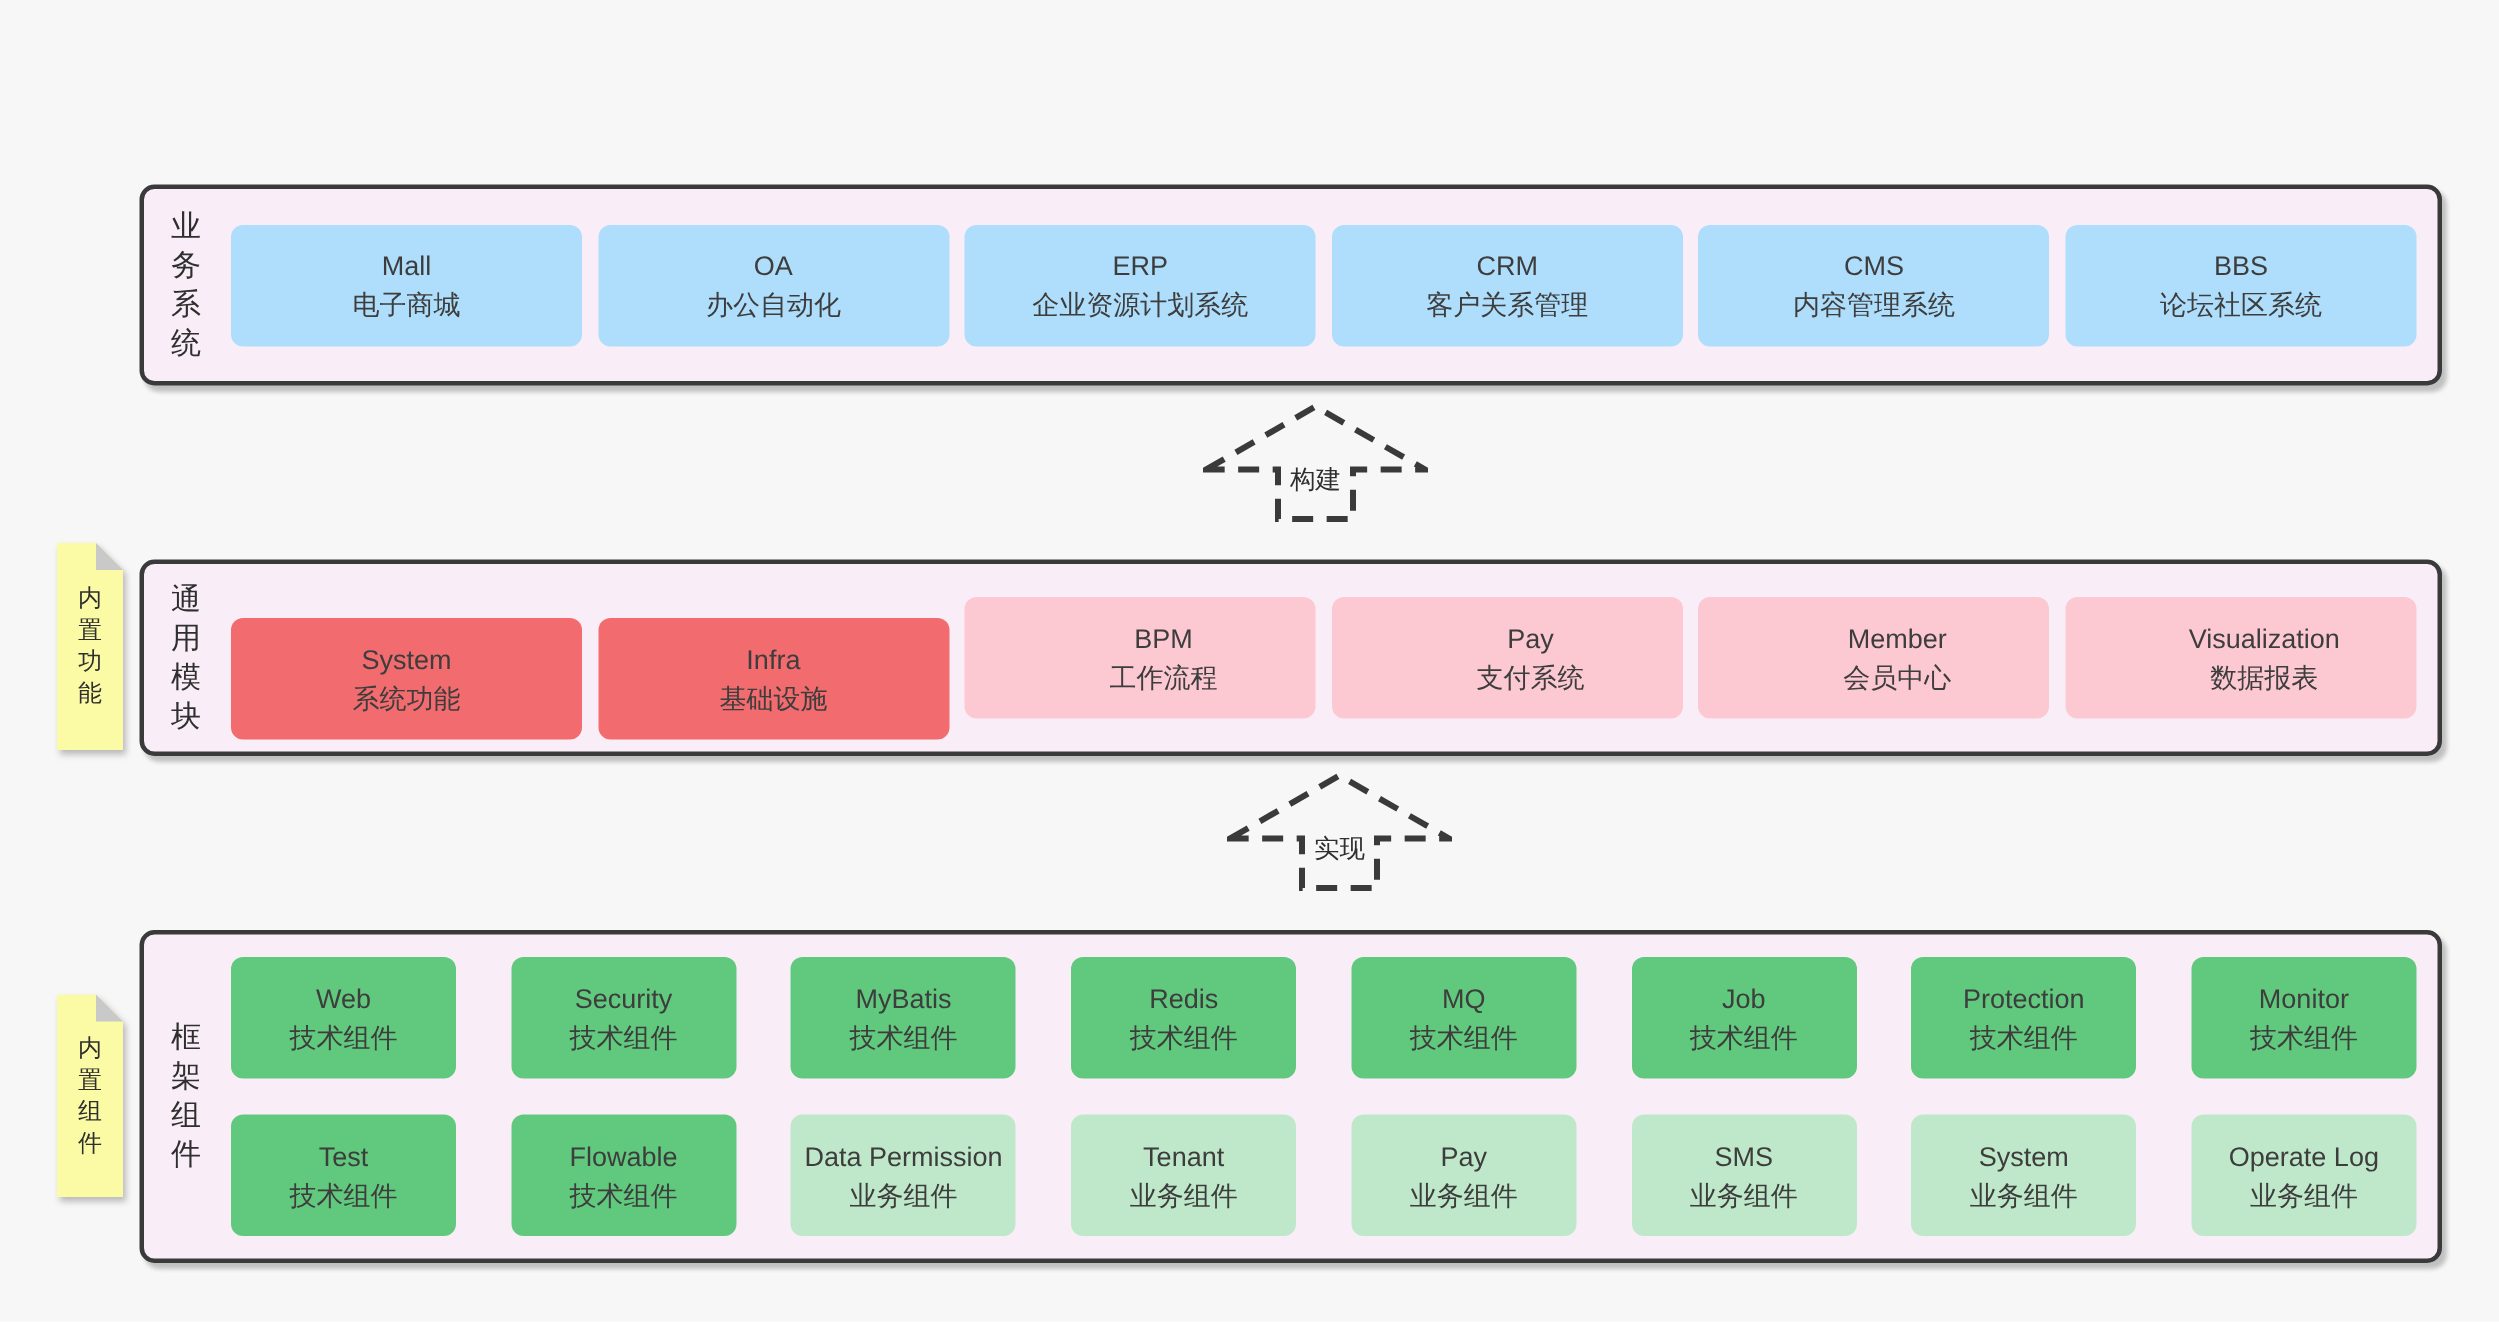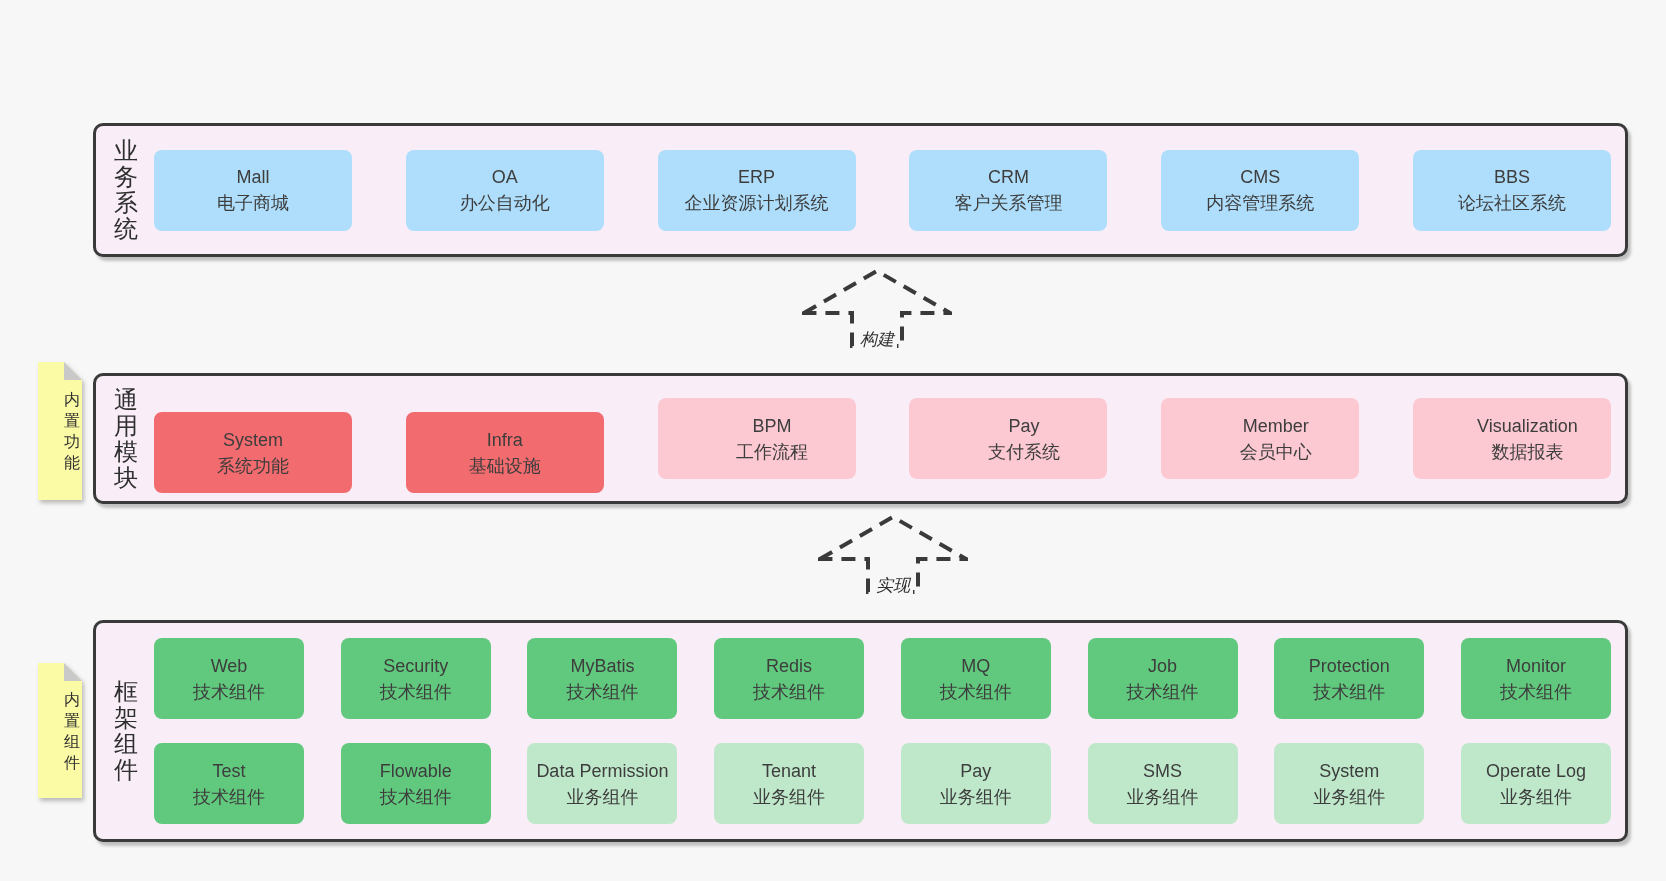--- a/index.html
+++ b/index.html
@@ -14,49 +14,49 @@
     font-family:"Liberation Sans","DejaVu Sans",sans-serif;
   }
   .container{
     position:absolute; left:93px; width:1535px; box-sizing:border-box;
     background:var(--panel-bg); border:3px solid var(--panel-border); border-radius:10px;
     box-shadow:3px 4px 3px rgba(0,0,0,.22);
     display:flex;
   }
   .label-zone{flex:none; width:58px; display:flex; align-items:center; justify-content:center;}
   .vlabel{
-    width:22px; font-size:24px; line-height:26px; 
+    width:22px; font-size:20px; line-height:26px; 
     word-break:break-all; color:#2f2f2f;
   }
   .row-area{flex:1; display:flex; align-items:center; justify-content:space-between; padding-right:14px;}
   .rows{flex:1; display:flex; flex-direction:column; justify-content:center; gap:24px; padding-right:14px;}
   .row{display:flex; justify-content:space-between;}
   .box{
-    width:198px; height:81px; border-radius:8px; box-sizing:border-box; padding:2px 6px;
+    width:234px; height:81px; border-radius:8px; box-sizing:border-box; padding:2px 6px;
     display:flex; flex-direction:column; align-items:center; justify-content:center;
     text-align:center; font-size:18px; line-height:26px;
   }
   .box.small{width:150px;}
   .box.blue{background:var(--blue);}
   .box.red{background:var(--red);margin-top:28px;}
   .box.pink{background:var(--pink);padding-left:37px;}
   .box.green{background:var(--green);}
   .box.lightgreen{background:var(--lightgreen);}
   .sticky{position:absolute; left:38px; width:44px;}
   .sticky svg{display:block; filter:drop-shadow(2px 3px 2px rgba(0,0,0,.25));}
   .sticky .note-text{
     position:absolute; left:0; top:0; width:100%; height:100%;
-    display:flex; align-items:center; justify-content:center;padding-left:12px;
+    display:flex; align-items:center; justify-content:center;
   }
   .vnote{width:18px; font-size:16px; line-height:21px; text-align:center; word-break:break-all; color:#2f2f2f;}
   .arrow{position:absolute; width:150px; height:80px;}
   .arrow svg{display:block;}
   .arrow-label{
-    position:absolute; left:50%; top:60px; transform:translateX(-50%);
-    background:var(--page-bg); padding:0 3px; font-size:17px; white-space:nowrap; color:#2f2f2f;font-style:italic;
+    position:absolute; left:50%; top:40px; transform:translateX(-50%);
+    background:var(--page-bg); padding:0 3px; font-size:17px; white-space:nowrap; color:#2f2f2f;
   }
 </style>
 </head>
 <body>
 
 <div class="canvas">
 
   <div class="container" style="top:123px; height:134px;">
     <div class="label-zone">
       <div class="vlabel">业务系统</div>

